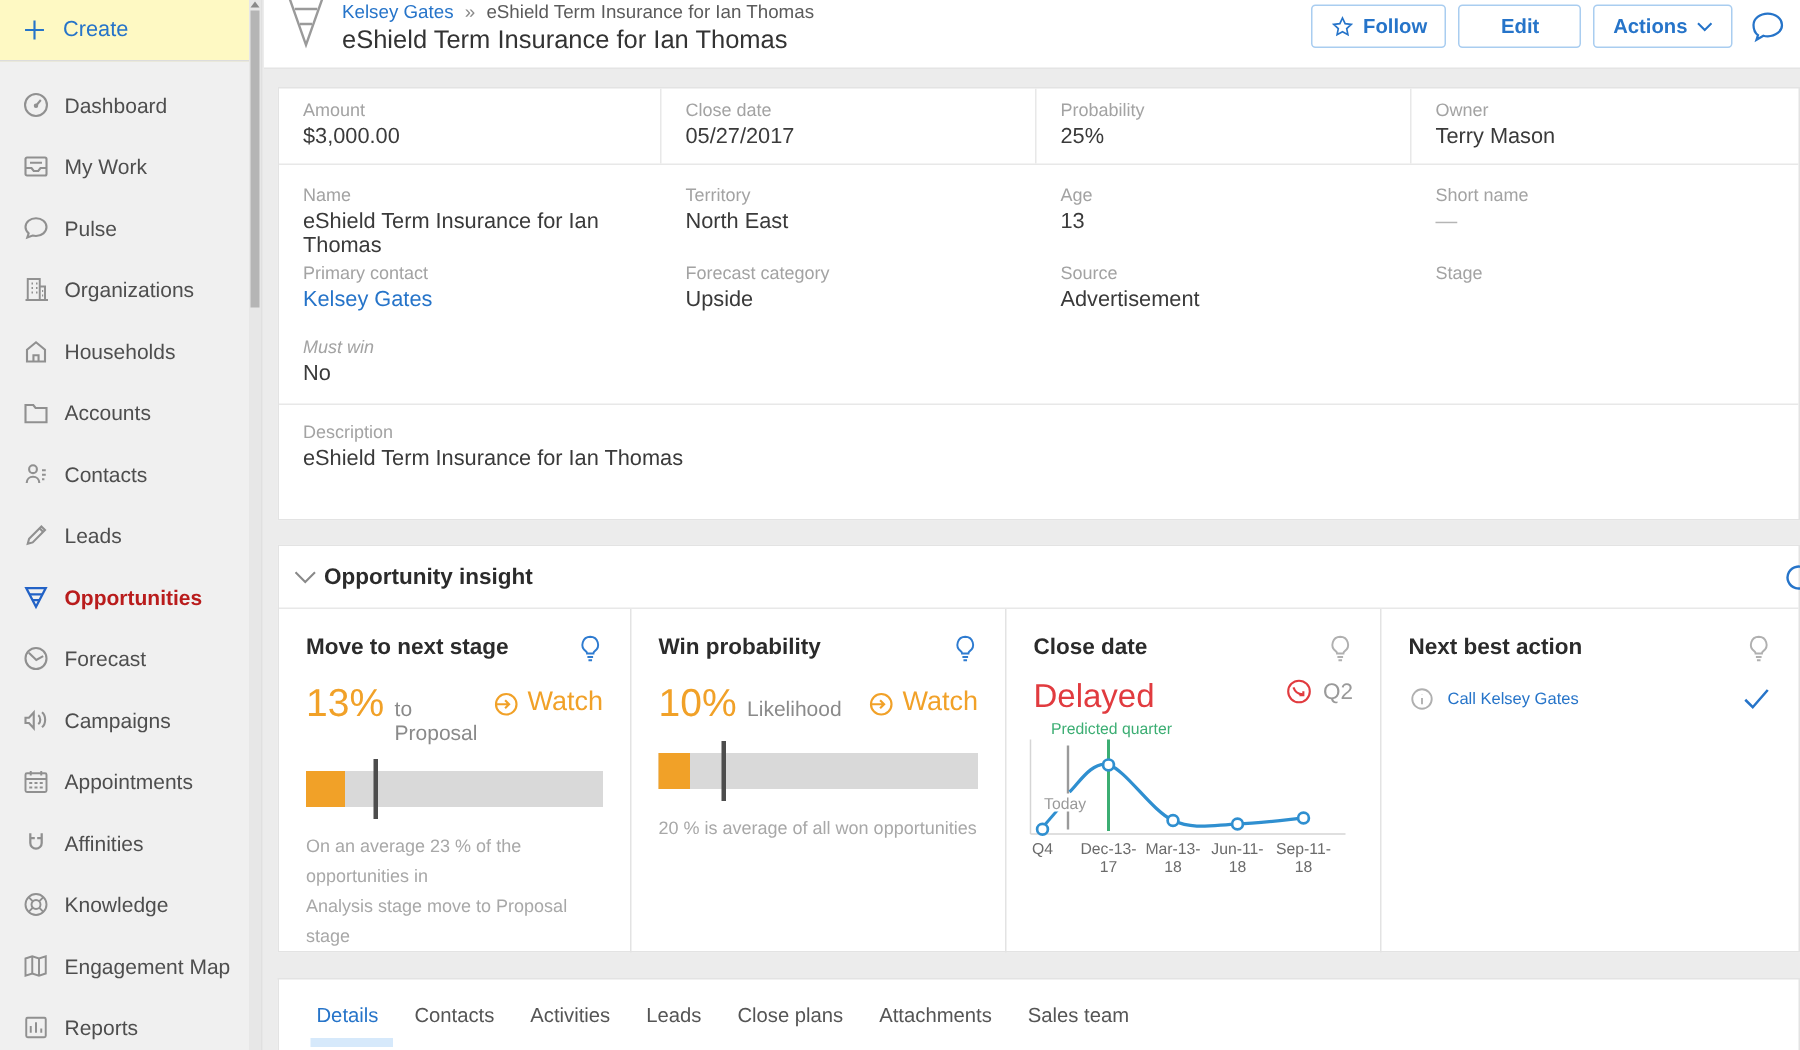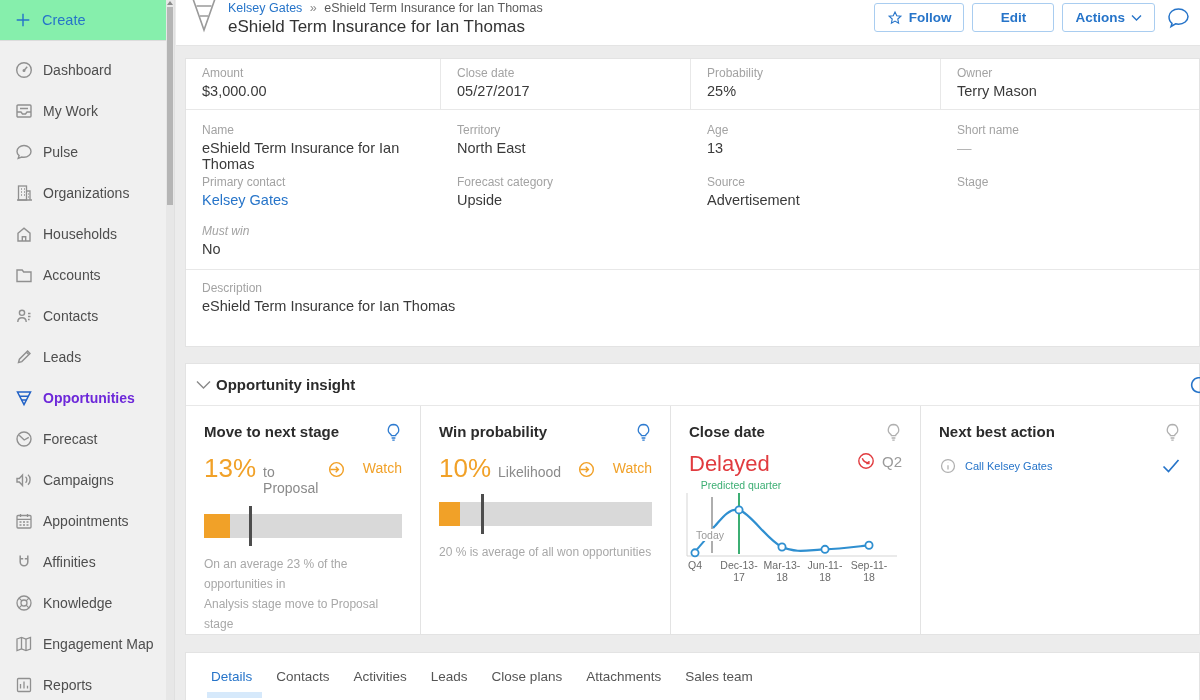--- a/index.html
+++ b/index.html
@@ -2,27 +2,27 @@
 <html><head>
 <meta charset="utf-8">
 <style>
   * { margin:0; padding:0; box-sizing:border-box; }
   html,body { width:1200px; height:700px; overflow:hidden; }
   body { font-family:"Liberation Sans", sans-serif; background:#ececec; color:#3a3a3a; position:relative; }
   svg { display:block; }
 
   
   .sidebar { position:absolute; left:0; top:0; width:175px; height:700px; background:#f0f0f0; border-right:1px solid #e0e0e0; }
-  .create-row { height:41px; background:#86efac; border-bottom:1px solid #dcdcdc; display:flex; align-items:center; padding-left:14px; cursor:pointer; }
+  .create-row { height:41px; background:#fef9c3; border-bottom:1px solid #dcdcdc; display:flex; align-items:center; padding-left:14px; cursor:pointer; }
   .create-row .lbl { color:#2674c9; font-size:14.5px; margin-left:10px; }
   .nav { padding-top:8px; }
   .nav-item { height:41px; display:flex; align-items:center; padding-left:14px; cursor:pointer; }
   .nav-item .ic { width:20px; height:20px; flex:0 0 20px; }
   .nav-item .lbl { margin-left:9px; font-size:14px; color:#4e4e4e; white-space:nowrap; }
-  .nav-item.active .lbl { color:#6d28d9; font-weight:bold; }
+  .nav-item.active .lbl { color:#b91c1c; font-weight:bold; }
   .sb-scroll { position:absolute; right:0; top:0; width:8px; height:700px; background:#e7e7e7; }
   .sb-thumb { position:absolute; left:1px; top:7px; width:6px; height:198px; background:#b5b5b5; }
   .sb-arrow { position:absolute; left:1px; top:1px; width:0; height:0; border-left:3px solid transparent; border-right:3px solid transparent; border-bottom:4px solid #8a8a8a; }
 
   
   .content { position:absolute; left:176px; top:0; width:1024px; height:700px; }
 
   .page-header { position:absolute; left:0; top:0; width:1024px; height:46px; background:#fff; border-bottom:1px solid #e4e4e4; }
   .hdr-funnel { position:absolute; left:12px; top:-8px; }
   .hdr-text { position:absolute; left:52px; top:1px; }
@@ -63,21 +63,21 @@
   .card { padding:17px 18px 0 18px; position:relative; }
   .card.c1 { width:235px; border-right:1px solid #e3e3e3; }
   .card.c2 { width:250px; border-right:1px solid #e3e3e3; }
   .card.c3 { width:250px; border-right:1px solid #e3e3e3; }
   .card.c4 { flex:1; }
   .card-titlerow { display:flex; align-items:flex-start; }
   .card-title { font-size:15px; font-weight:bold; color:#2b2b2b; flex:1; }
   .metricrow { display:flex; align-items:baseline; margin-top:10px; }
   .metric { font-size:26px; color:#f1a128; }
   .metric-suffix { font-size:14px; color:#8a8a8a; margin-left:7px; }
-  .watch { margin-left:auto; display:flex; align-items:center; color:#f1a128; font-size:14px; cursor:pointer;gap:12px; }
+  .watch { margin-left:auto; display:flex; align-items:center; color:#f1a128; font-size:18px; cursor:pointer; }
   .watch svg { margin-right:5px; position:relative; top:2px; }
   .progress { position:relative; margin-top:18px; height:24px; background:#d9d9d9; }
   .progress .fill { position:absolute; left:0; top:0; height:100%; background:#f1a128; }
   .progress .marker { position:absolute; top:-8px; width:3px; height:40px; background:#4d4d4d; }
   .caption { margin-top:16px; font-size:12px; color:#a8a8a8; line-height:20px; }
   .delayed { font-size:22px; color:#e13b3f; }
   .qtr { margin-left:auto; display:flex; align-items:center; color:#9a9a9a; font-size:15px; }
   .qtr svg { margin-right:6px; }
   .nba-row { display:flex; align-items:center; margin-top:14px; }
   .nba-action { color:#2674c9; font-size:11px; margin-left:8px; cursor:pointer; }

